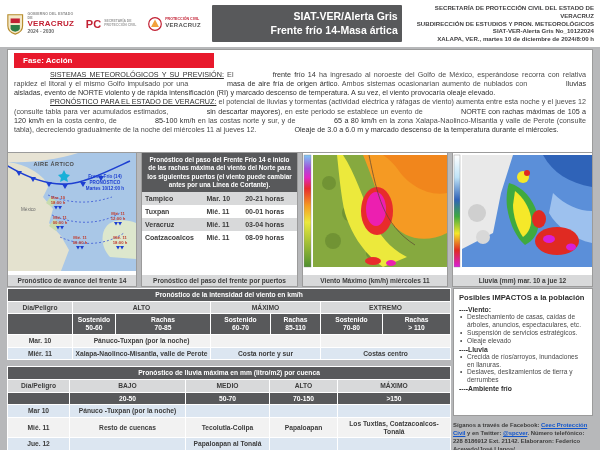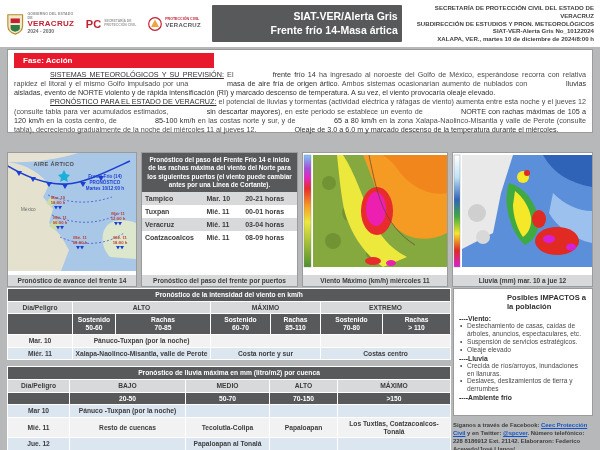--- a/index.html
+++ b/index.html
@@ -21,21 +21,21 @@
   .t-pc3a { font-size:3.6px; font-weight:bold; color:#c22033; }
   .t-pc3b { font-size:6px; font-weight:bold; color:#555; letter-spacing:.3px; }
   .vsep { width:1px; height:22px; background:#cfcfcf; }
   .titlebox { width:192px; background:#58595b; color:#fff; text-align:right;
               padding:5px 4px; border-radius:1px; margin-left:16px; }
   .titlebox div { font-size:10.5px; font-weight:bold; line-height:1.25; }
   .org { margin-left:auto; text-align:right; line-height:1.3; }
   .org div { font-size:6.1px; font-weight:bold; color:#414042; }
 
   
-  .content-box { position:absolute; left:7px; top:49px; width:586px; height:84px;
+  .content-box { position:absolute; left:7px; top:49px; width:586px; height:104px;
                  background:#fff; border:1px solid #9b9b9b; padding:3px 6px; }
   .phase-badge { width:200px; background:#e8192c; color:#fff; font-weight:bold;
                  font-size:8px; padding:3px 0 3px 9px; margin-bottom:2px; }
   .para { font-size:7.2px; line-height:1.27; text-align:justify; color:#4b4b4b; }
   .para .b { font-weight:normal; color:#2f2f2f;margin-left:36px; }
   .lead { font-weight:bold; text-decoration:underline; color:#2f2f2f; }
 
   
   .mid { position:absolute; left:7px; top:152px; width:586px; height:135px;
          display:flex; gap:4px; }
@@ -65,21 +65,21 @@
   .hdr-light { background:#d8d9da; font-weight:bold; color:#3c3c3c; }
   .sub-dark { background:#58595b; color:#fff; font-weight:bold; font-size:6.2px; }
   .sub-dark span { display:block; }
   .row-a td { background:#f2f2f2; font-weight:bold; }
   .row-b td { background:#dce6f1; font-weight:bold; }
   .rain-gap { height:6px; }
 
   
   .bottom-right { position:absolute; left:453px; top:288px; width:140px; }
   .impacts { background:#fff; border:1px solid #9b9b9b; padding:4px 5px; height:128px; }
-  .impacts-title { font-size:7.6px; font-weight:bold; color:#2f2f2f; margin-bottom:4px;margin-left:48px; }
+  .impacts-title { font-size:7.6px; font-weight:bold; color:#2f2f2f; margin-bottom:4px; }
   .imp-head { font-size:6.8px; font-weight:bold; color:#2f2f2f; margin-top:1px; }
   .impacts ul { list-style:none; }
   .impacts li { font-size:6.6px; color:#4b4b4b; line-height:1.2; padding-left:8px; position:relative; }
   .impacts li::before { content:"•"; position:absolute; left:1px; }
   .footer { margin-top:6px; font-size:5.9px; font-weight:bold; color:#3c3c3c; line-height:1.35; }
   .footer .link { color:#1155cc; text-decoration:underline; cursor:pointer; }
 </style>
 </head>
 <body>
 

